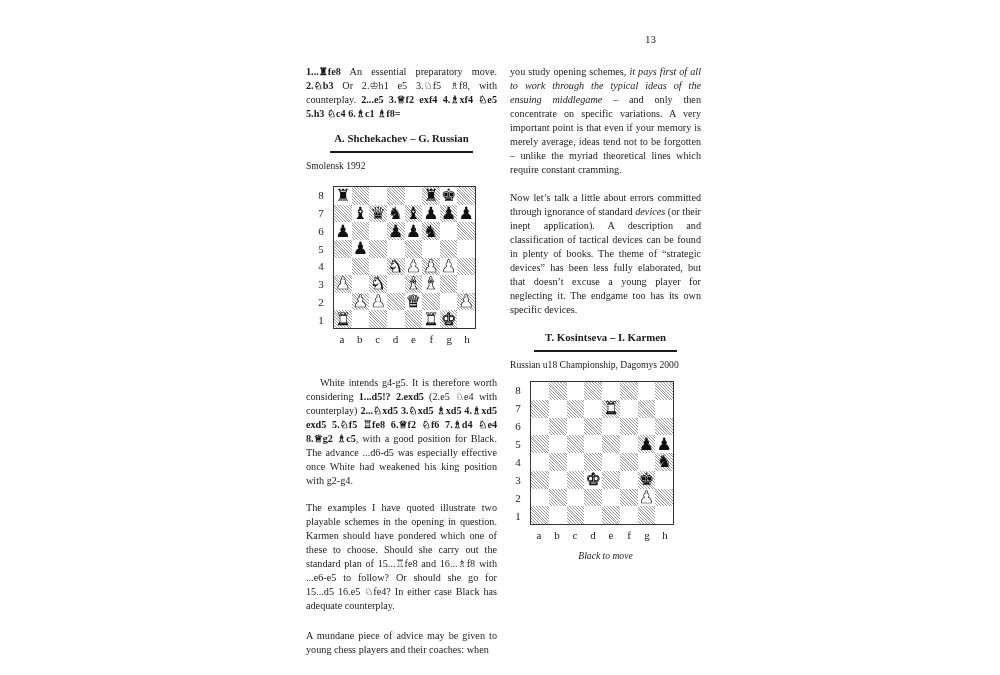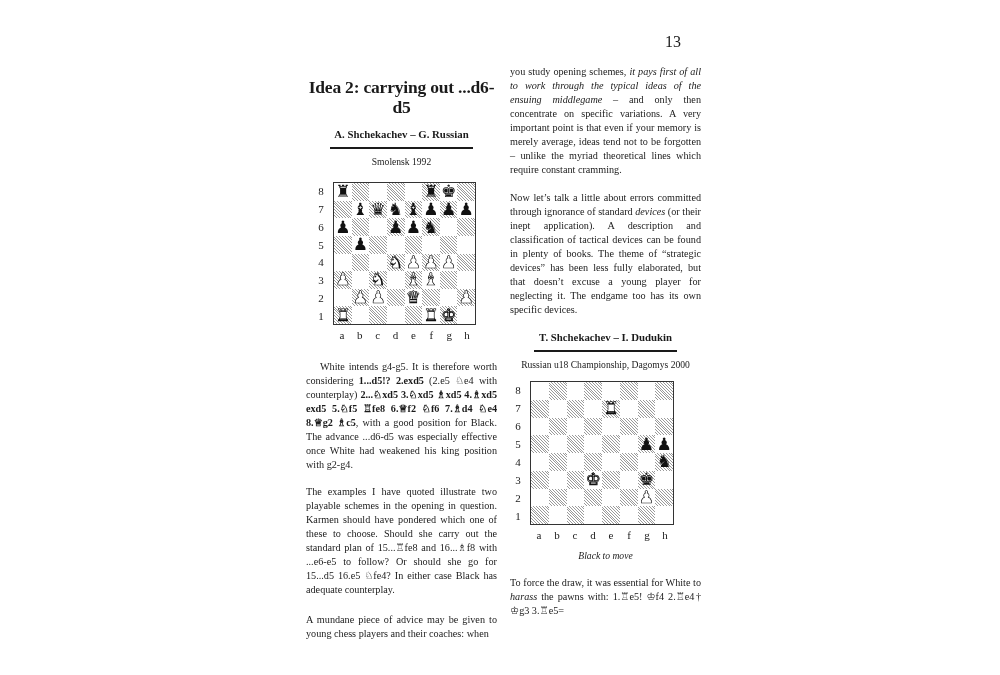--- a/index.html
+++ b/index.html
@@ -1,34 +1,34 @@
 <!DOCTYPE html>
 <html><head>
 <meta charset="utf-8">
 <style>
   * { box-sizing: border-box; margin: 0; padding: 0; }
   html, body { width: 1000px; height: 675px; background: #ffffff; overflow: hidden; }
   body { position: relative; font-family: "Liberation Serif", "DejaVu Serif", serif; color: #1a1a1a; }
 
-  .page-number { position: absolute; left: 665px; top: 33px; font-size: 16px; }
+  .page-number { position: absolute; left: 645px; top: 33px; font-size: 11px; }
 
   .col { position: absolute; width: 191px; font-size: 10.2px; line-height: 14px; }
   .col-left { left: 306px; top: 65px; }
   .col-right { left: 510px; top: 65px; }
 
   .para { text-align: justify; }
   .para b { font-weight: bold; }
   .para i { font-style: italic; }
   .indent { text-indent: 14px; }
   .gap { margin-top: 13px; }
 
   .heading { font-size: 17.5px; font-weight: bold; text-align: center; margin-top: 12px; line-height: 20px; letter-spacing: -0.2px; }
   .game-title { font-size: 10.8px; font-weight: bold; text-align: center; margin-top: 10px; line-height: 14px; }
   .rule { height: 2px; background: #1a1a1a; margin: 6px auto 0 auto; width: 143px; }
-  .event { font-size: 9.6px; text-align: center; margin-top: 7px; line-height: 12px; }
+  .event { font-size: 9.6px; text-align: left; margin-top: 7px; line-height: 12px; }
   .caption { font-size: 9.6px; text-align: center; font-style: italic; margin-top: 6px; }
 
   .board-wrap { position: relative; margin-top: 14px; }
   .board { position: absolute; border: 1px solid #333; display: grid; grid-template-columns: repeat(8, 1fr); grid-template-rows: repeat(8, 1fr); }
   .sq { position: relative; display: flex; align-items: center; justify-content: center; font-family: "DejaVu Sans", sans-serif; line-height: 1; }
   .sq.dark {
     background-color: #fff;
     background-image: repeating-linear-gradient(45deg, #9a9a9a 0px, #9a9a9a 0.7px, #ffffff 0.7px, #ffffff 2px);
   }
   .sq.light { background: #ffffff; }
@@ -39,21 +39,21 @@
   .rank-labels { position: absolute; display: flex; flex-direction: column; font-size: 11px; }
   .rank-labels span, .file-labels span { display: flex; align-items: center; justify-content: center; }
   .file-labels { position: absolute; display: flex; font-size: 11px; }
 </style>
 </head>
 <body>
 
 <div class="page-number">13</div>
 
 <div class="col col-left">
-  <h2 class="heading">Idea 2: carrying out ...d6-d5</h2>
+  <p class="para"><b>1...♜fe8</b> An essential preparatory move. <b>2.♘b3</b> Or 2.♔h1 e5 3.♘f5 ♗f8, with counterplay. <b>2...e5 3.♕f2 exf4 4.♗xf4 ♘e5 5.h3 ♘c4 6.♗c1 ♗f8=</b></p>
   <div class="game-title">A. Shchekachev – G. Russian</div>
   <div class="rule"></div>
   <div class="event">Smolensk 1992</div>
 
   <div class="board-wrap" style="height:172px;">
   <div class="rank-labels" style="left: 9px; top: 0px; height: 143px; width: 12px;">
         <span style="height: 17.875px;">8</span>
         <span style="height: 17.875px;">7</span>
         <span style="height: 17.875px;">6</span>
         <span style="height: 17.875px;">5</span>
@@ -193,29 +193,29 @@
         <span style="width: 17.875px;">b</span>
         <span style="width: 17.875px;">c</span>
         <span style="width: 17.875px;">d</span>
         <span style="width: 17.875px;">e</span>
         <span style="width: 17.875px;">f</span>
         <span style="width: 17.875px;">g</span>
         <span style="width: 17.875px;">h</span>
       </div>
     </div>
 
-  <p class="para indent" style="margin-top:6px;">White intends g4-g5. It is therefore worth considering <b>1...d5!? 2.exd5</b> (2.e5 ♘e4 with counterplay) <b>2...♘xd5 3.♘xd5 ♗xd5 4.♗xd5 exd5 5.♘f5 ♖fe8 6.♕f2 ♘f6 7.♗d4 ♘e4 8.♕g2 ♗c5</b>, with a good position for Black. The advance ...d6-d5 was especially effective once White had weakened his king position with g2-g4.</p>
+  <p class="para indent" style="margin-top:18px;">White intends g4-g5. It is therefore worth considering <b>1...d5!? 2.exd5</b> (2.e5 ♘e4 with counterplay) <b>2...♘xd5 3.♘xd5 ♗xd5 4.♗xd5 exd5 5.♘f5 ♖fe8 6.♕f2 ♘f6 7.♗d4 ♘e4 8.♕g2 ♗c5</b>, with a good position for Black. The advance ...d6-d5 was especially effective once White had weakened his king position with g2-g4.</p>
   <p class="para gap">The examples I have quoted illustrate two playable schemes in the opening in question. Karmen should have pondered which one of these to choose. Should she carry out the standard plan of 15...♖fe8 and 16...♗f8 with ...e6-e5 to follow? Or should she go for 15...d5 16.e5 ♘fe4? In either case Black has adequate counterplay.</p>
   <p class="para gap" style="margin-top:16px;">A mundane piece of advice may be given to young chess players and their coaches: when</p>
 </div>
 
 <div class="col col-right">
   <p class="para">you study opening schemes, <i>it pays first of all to work through the typical ideas of the ensuing middlegame</i> – and only then concentrate on specific variations. A very important point is that even if your memory is merely average, ideas tend not to be forgotten – unlike the myriad theoretical lines which require constant cramming.</p>
   <p class="para gap" style="margin-top:14px;">Now let’s talk a little about errors committed through ignorance of standard <i>devices</i> (or their inept application). A description and classification of tactical devices can be found in plenty of books. The theme of “strategic devices” has been less fully elaborated, but that doesn’t excuse a young player for neglecting it. The endgame too has its own specific devices.</p>
-  <div class="game-title" style="margin-top:13px;">T. Shchekachev – I. Dudukin</div>
+  <div class="game-title" style="margin-top:13px;">T. Kosintseva – I. Karmen</div>
   <div class="rule" style="width:143px;"></div>
   <div class="event">Russian u18 Championship, Dagomys 2000</div>
 
   <div class="board-wrap" style="height:162px;margin-top:10px;">
   <div class="rank-labels" style="left: 2px; top: 0px; height: 144px; width: 12px;">
         <span style="height: 18px;">8</span>
         <span style="height: 18px;">7</span>
         <span style="height: 18px;">6</span>
         <span style="height: 18px;">5</span>
         <span style="height: 18px;">4</span>
@@ -309,14 +309,13 @@
         <span style="width: 18px;">c</span>
         <span style="width: 18px;">d</span>
         <span style="width: 18px;">e</span>
         <span style="width: 18px;">f</span>
         <span style="width: 18px;">g</span>
         <span style="width: 18px;">h</span>
       </div>
     </div>
   <div class="caption">Black to move</div>
 
-  <p class="para gap">To force the draw, it was essential for White to <i>harass</i> the pawns with: 1.♖e5! ♔f4 2.♖e4† ♔g3 3.♖e5=</p>
 </div>
 
 </body></html>

